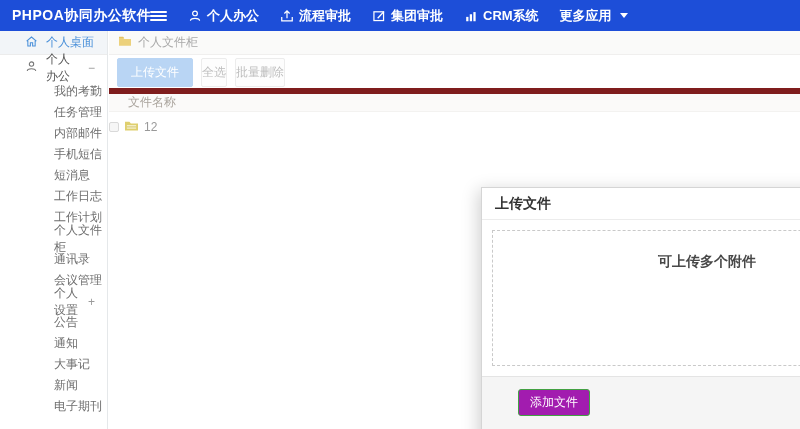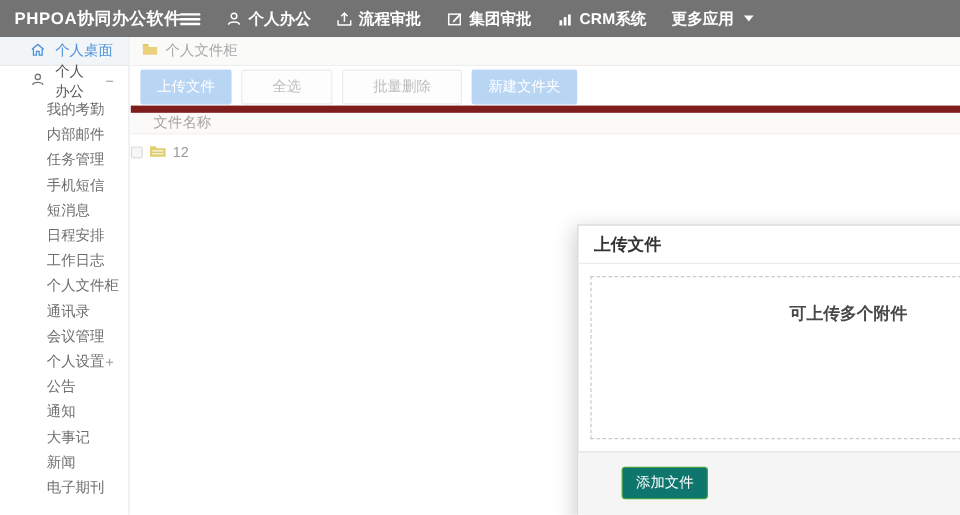--- a/index.html
+++ b/index.html
@@ -7,21 +7,21 @@
   body {
     position:relative;
     font-family:"Liberation Sans","DejaVu Sans",sans-serif;
     background:#fff;
     font-size:12px;
   }
 
   
   .topbar {
     position:absolute; top:0; left:0; right:0; height:31px;
-    background:#737373; color:#fff;
+    background:#1d4ed8; color:#fff;
     display:flex; align-items:center;
   }
   .logo { padding-left:12px; width:140px; font-size:14px; font-weight:bold; letter-spacing:.5px; white-space:nowrap; }
   .hamburger { margin-left:10px; width:17px; display:flex; flex-direction:column; gap:2px; cursor:pointer; }
   .hamburger i { display:block; height:2px; background:#fff; border-radius:1px; }
   .nav-item {
     display:flex; align-items:center; gap:5px;
     margin-left:21px; font-size:13px; font-weight:bold; cursor:pointer; white-space:nowrap;
   }
   .nav-item svg { display:block; }
@@ -40,39 +40,39 @@
     height:24px; display:flex; align-items:center; gap:8px;
     padding-left:25px; cursor:pointer;
   }
   .side-top.active { background:#f2f5f8; color:#4a90d9; border-bottom:1px solid #ececec; }
   .side-parent {
     height:26px; display:flex; align-items:center; gap:8px;
     padding-left:25px; cursor:pointer; color:#555;
   }
   .side-sub {
     height:21px; display:flex; align-items:center;
-    padding-left:39px; cursor:pointer; color:#6e6e6e;
+    padding-left:54px; cursor:pointer; color:#6e6e6e;
   }
   .toggle { margin-left:auto; padding-right:12px; color:#9a9a9a; font-size:12px; }
   .side-sub .toggle { padding-right:12px; }
 
   
   .crumb {
     position:absolute; top:31px; left:109px; right:0; height:24px;
     background:#fafaf9; border-bottom:1px solid #f0efee;
     display:flex; align-items:center; gap:6px; padding-left:9px;
     color:#a9a9a9;
   }
   .toolbar {
     position:absolute; top:56px; left:109px; right:0; height:32px;
     background:#fff; display:flex; align-items:center; gap:8px; padding-left:8px;
   }
   .btn { font-size:12px; border-radius:2px; cursor:pointer; font-family:inherit; display:inline-flex; align-items:center; gap:5px; }
   .btn-blue { background:#b9d5f4; border:1px solid #b9d5f4; color:#fff; padding:5px 13px; }
-  .btn-plain { background:#fdfdfd; border:1px solid #ececec; color:#bdbdbd; padding:5px 25px; }
+  .btn-plain { background:#fdfdfd; border:1px solid #ececec; color:#bdbdbd; padding:5px 0; }
   .caret-gray {
     width:0; height:0;
     border-left:3.5px solid transparent; border-right:3.5px solid transparent;
     border-top:4px solid #c0c0c0;
   }
   .thead {
     position:absolute; top:88px; left:109px; right:0; height:24px;
     background:#fbfaf9; border-top:6px solid #7f1d1d; border-bottom:1px solid #f3f2f0;
     display:flex; align-items:center; padding-left:19px; color:#aaa49d;
   }
@@ -101,21 +101,21 @@
   .dropzone {
     margin:10px; height:136px; border:1px dashed #c9c9c9;
     text-align:center; cursor:pointer;
   }
   .dropzone-text { padding-top:22px; font-size:14px; font-weight:bold; color:#484848; }
   .modal-foot {
     margin-top:10px; height:80px; background:#f5f5f5; border-top:1px solid #e4e4e4;
     padding:12px 0 0 36px;
   }
   .btn-green {
-    background:#0f766e; border:1px solid #43a143; color:#fff;
+    background:#a21caf; border:1px solid #43a143; color:#fff;
     font-size:12px; padding:4px 11px; border-radius:3px; cursor:pointer; font-family:inherit;
   }
 </style>
 </head>
 <body>
 
 <div class="topbar">
   <div class="logo">PHPOA协同办公软件</div>
 
   <div class="hamburger">
@@ -190,36 +190,36 @@
         </svg>
     </span>
     <span>个人办公</span>
     <span class="toggle">−</span>
   </div>
 
   <div class="side-sub">
       <span>我的考勤</span>
     </div>
   <div class="side-sub">
+      <span>任务管理</span>
+    </div>
+  <div class="side-sub">
       <span>内部邮件</span>
     </div>
   <div class="side-sub">
-      <span>任务管理</span>
-    </div>
-  <div class="side-sub">
       <span>手机短信</span>
     </div>
   <div class="side-sub">
       <span>短消息</span>
     </div>
   <div class="side-sub">
-      <span>日程安排</span>
-    </div>
-  <div class="side-sub">
       <span>工作日志</span>
+    </div>
+  <div class="side-sub">
+      <span>工作计划</span>
     </div>
   <div class="side-sub">
       <span>个人文件柜</span>
     </div>
   <div class="side-sub">
       <span>通讯录</span>
     </div>
   <div class="side-sub">
       <span>会议管理</span>
     </div>
@@ -251,21 +251,20 @@
         <path d="M1 3.5 V2 H5.8 L7 3.5 Z" fill="#e4c263"></path>
       </svg>
   </span>
   <span>个人文件柜</span>
 </div>
 
 <div class="toolbar">
   <button class="btn btn-blue">上传文件</button>
   <button class="btn btn-plain">全选</button>
   <button class="btn btn-plain">批量删除</button>
-  <button class="btn btn-blue">新建文件夹</button>
 </div>
 
 <div class="thead">
   <span>文件名称</span>
 </div>
 
 <div class="frow">
   <span class="checkbox"></span>
   <span>
     <svg width="15" height="13" viewBox="0 0 16 14">

